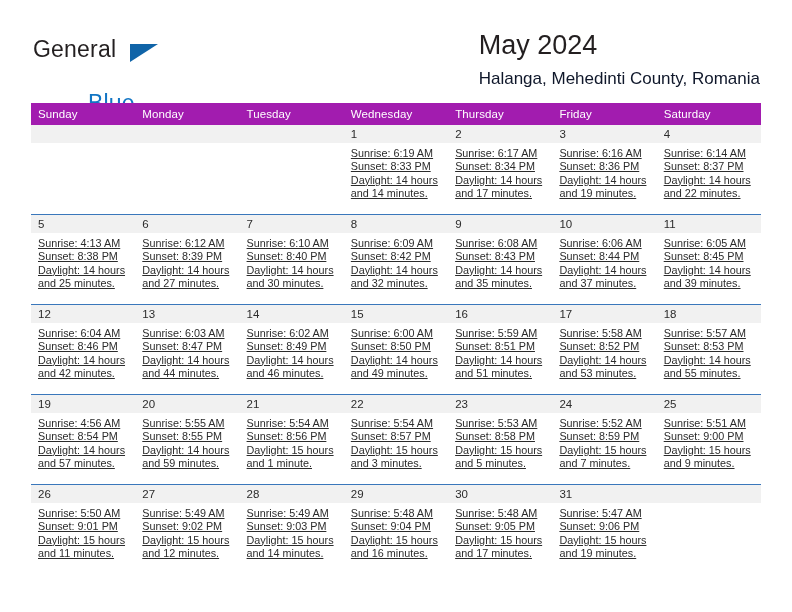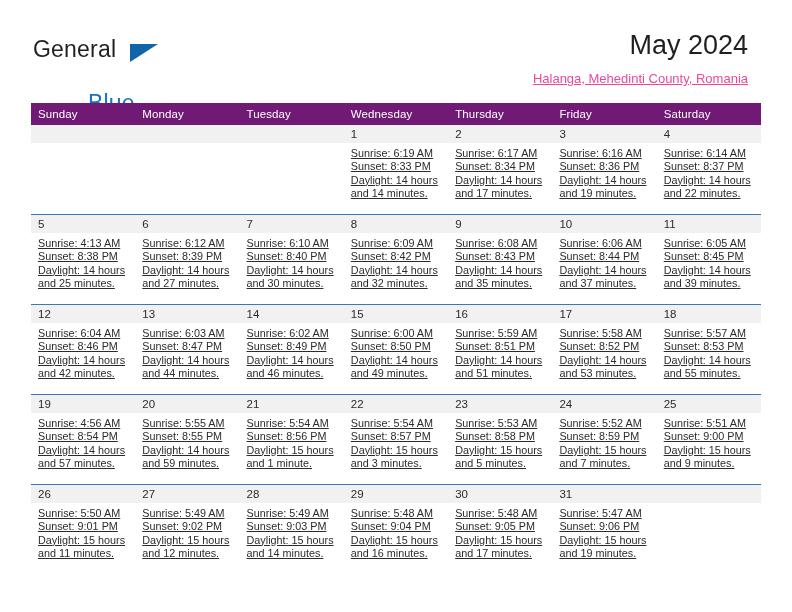--- a/index.html
+++ b/index.html
@@ -61,55 +61,53 @@
     left: 97px;
     top: 8px;
     width: 0;
     height: 0;
     border-left: 28px solid #1064a8;
     border-bottom: 18px solid transparent;
   }
 
   .title-block {
     position: absolute;
-    right: 44px;
+    right: 32px;
     top: 28px;
-    text-align: right;
   }
   .month-title {
     font-size: 27px;
     color: #231f20;
     line-height: 34px;
     white-space: nowrap;
   }
   .location-title {
-    font-size: 13px;
-    color: #ec4899;
+    font-size: 17px;
+    color: #0f172a;
     line-height: 20px;
     margin-top: 7px;
     white-space: nowrap;
-    text-decoration: underline;
   }
 
   
   .calendar {
     position: absolute;
     left: 31px;
     top: 103px;
     width: 730px;
   }
   table.cal {
     border-collapse: collapse;
     table-layout: fixed;
     width: 730px;
   }
   table.cal col { width: 104.28px; }
 
   thead th {
-    background: #701a75;
+    background: #a21caf;
     color: #ffffff;
     font-size: 11.5px;
     font-weight: normal;
     text-align: left;
     padding: 5px 0 5px 7px;
     height: 11px;
     letter-spacing: 0.1px;
   }
 
   tbody tr.week { }

